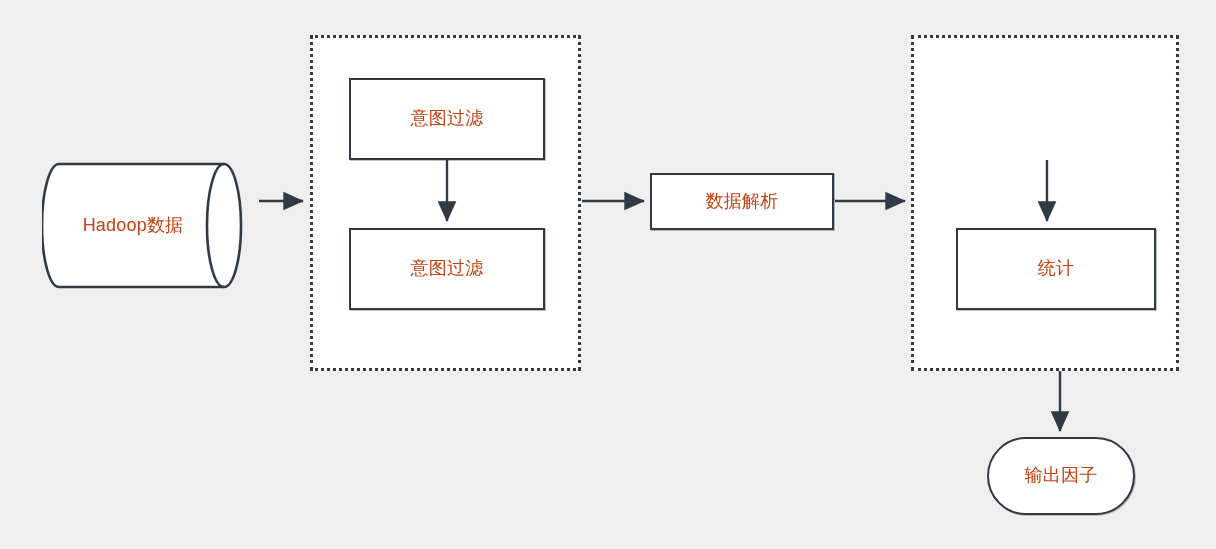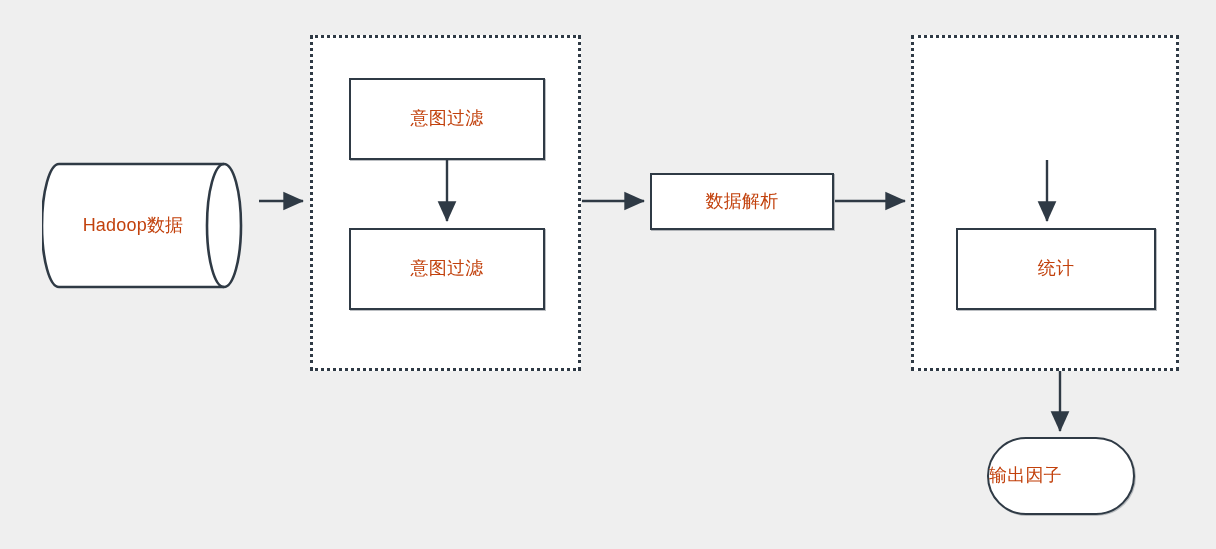--- a/index.html
+++ b/index.html
@@ -50,20 +50,21 @@
   }
 
   
   .stadium-box {
     position: absolute;
     background: #ffffff;
     border: 2.5px solid #2f3a45;
     box-sizing: border-box;
     display: flex;
     align-items: center;
+    justify-content: center;
     border-radius: 999px;
     box-shadow: 1px 1px 0 rgba(60, 70, 80, 0.3);
   }
 
   
   .cylinder {
     position: absolute;
   }
   .cylinder .cyl-label {
     position: absolute;

